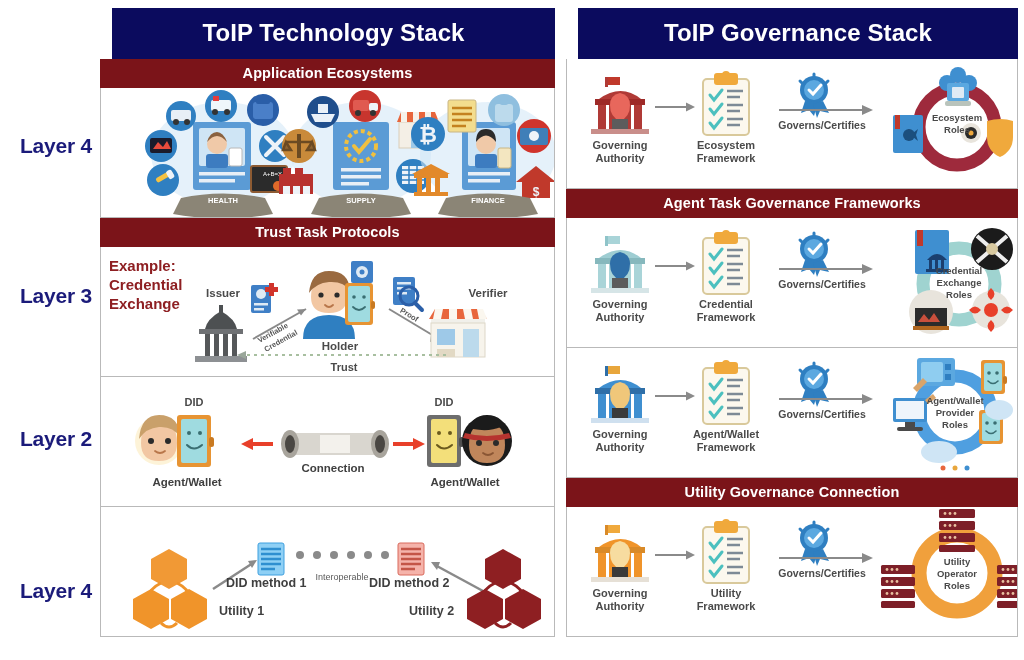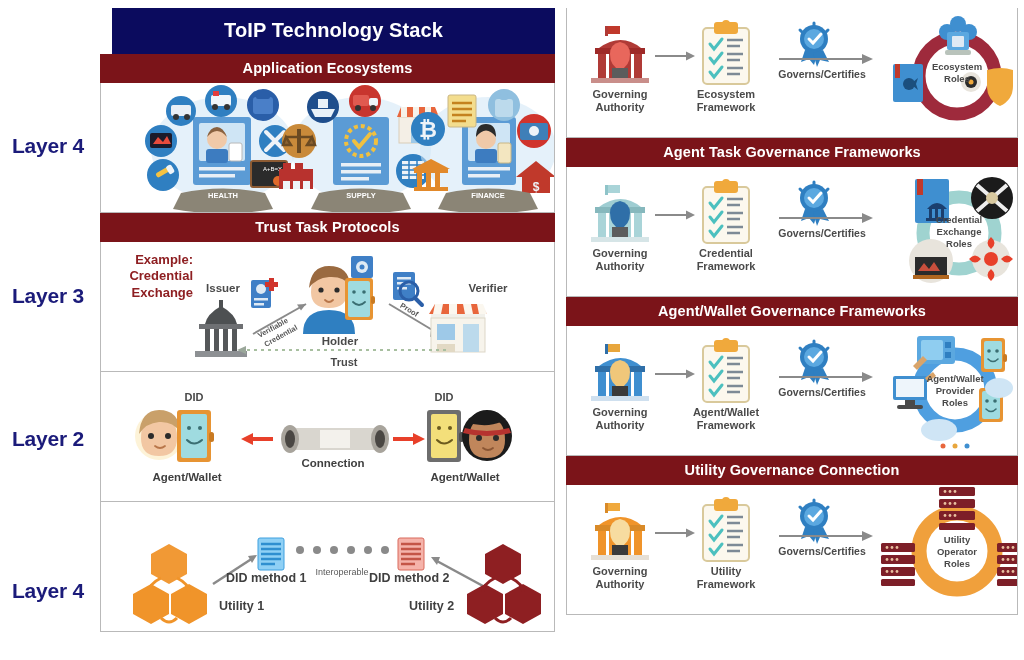--- a/index.html
+++ b/index.html
@@ -9,39 +9,39 @@
     font-family: "Liberation Sans", sans-serif;
     overflow: hidden;
   }
   #root {
     position: relative;
     width: 1024px; height: 660px;
     background: #ffffff;
   }
 
   
-  .gutter { position: absolute; left: 0; top: 0; width: 96px; height: 660px; }
+  .gutter { position: absolute; left: 8px; top: 0; width: 96px; height: 660px; }
   .layer-label {
     position: absolute; left: 0; width: 96px;
     text-align: center;
     color: #1b1b7a;
     font-weight: bold;
     font-size: 21px;
     letter-spacing: -0.2px;
   }
 
   
   .column { position: absolute; top: 8px; }
   .col-tech { left: 100px; width: 455px; }
   .col-gov  { left: 566px; width: 452px; }
 
   .stack-title {
     background: #0b0b5e;
     color: #ffffff;
-    font-size: 20px;
+    font-size: 24px;
     font-weight: bold;
     text-align: center;
     padding: 11px 4px 12px;
     letter-spacing: 0.1px;
     margin-left: 12px;
   }
 
   .band {
     background: #7b1419;
     color: #ffffff;
@@ -59,22 +59,22 @@
     position: relative;
     overflow: hidden;
   }
   .panel.h4 { height: 129px; }
   .panel.h3 { height: 129px; }
   .panel.h2 { height: 129px; }
   .panel.h1 { height: 129px; }
 
   .example-note {
     position: absolute; left: 8px; top: 10px; width: 84px;
-    text-align: right;
-    font-size: 13px; font-weight: bold; color: #8e1f22; line-height: 1.25;
+    text-align: left;
+    font-size: 15px; font-weight: bold; color: #8e1f22; line-height: 1.25;
   }
 
   svg { display: block; overflow: visible; }
 </style>
 </head>
 <body>
 
 <div id="root">
 
   <div class="gutter">
@@ -394,20 +394,21 @@
           <path d="M22 34 q-12 6 -12 14"></path>
           <path d="M38 34 q12 6 12 14"></path>
           <path d="M22 74 q8 8 16 0"></path>
         </g>
       </svg>
     </div>
   </div>
 
   <div class="column col-gov">
 
+    <div class="stack-title">ToIP Governance Stack</div>
 
     <div class="panel h4">
       <svg width="452" height="129" viewBox="0 0 452 129">
 
         <g transform="translate(28,18)">
           <rect x="10" y="0" width="3" height="10" fill="#b03a36"></rect>
           <path d="M13 0 h12 v8 h-12z" fill="#c0392b"></path>
           <path d="M4 22 q22 -16 42 0z" fill="#b03a36"></path>
           <rect x="0" y="22" width="50" height="6" fill="#9e2a28"></rect>
           <rect x="3" y="28" width="8" height="24" fill="#b03a36"></rect>
@@ -565,21 +566,20 @@
               <circle cx="22" cy="22" r="7"></circle>
             </g>
           </g>
           <text x="64" y="48" font-size="9.5" font-weight="bold" fill="#4a4a4a" text-anchor="middle" font-family="Liberation Sans, sans-serif">Credential</text>
           <text x="64" y="60" font-size="9.5" font-weight="bold" fill="#4a4a4a" text-anchor="middle" font-family="Liberation Sans, sans-serif">Exchange</text>
           <text x="64" y="72" font-size="9.5" font-weight="bold" fill="#4a4a4a" text-anchor="middle" font-family="Liberation Sans, sans-serif">Roles</text>
         </g>
       </svg>
     </div>
 
-    <div class="band">Agent/Wallet Governance Frameworks</div>
     <div class="panel h2">
       <svg width="452" height="129" viewBox="0 0 452 129">
 
         <g transform="translate(28,18)">
           <rect x="10" y="0" width="3" height="10" fill="#2f6fa8"></rect>
           <path d="M13 0 h12 v8 h-12z" fill="#e8a63c"></path>
           <path d="M4 22 q22 -16 42 0z" fill="#3f8fd0"></path>
           <rect x="0" y="22" width="50" height="6" fill="#2f6fa8"></rect>
           <rect x="3" y="28" width="8" height="24" fill="#3f8fd0"></rect>
           <rect x="14" y="28" width="8" height="24" fill="#3f8fd0"></rect>

